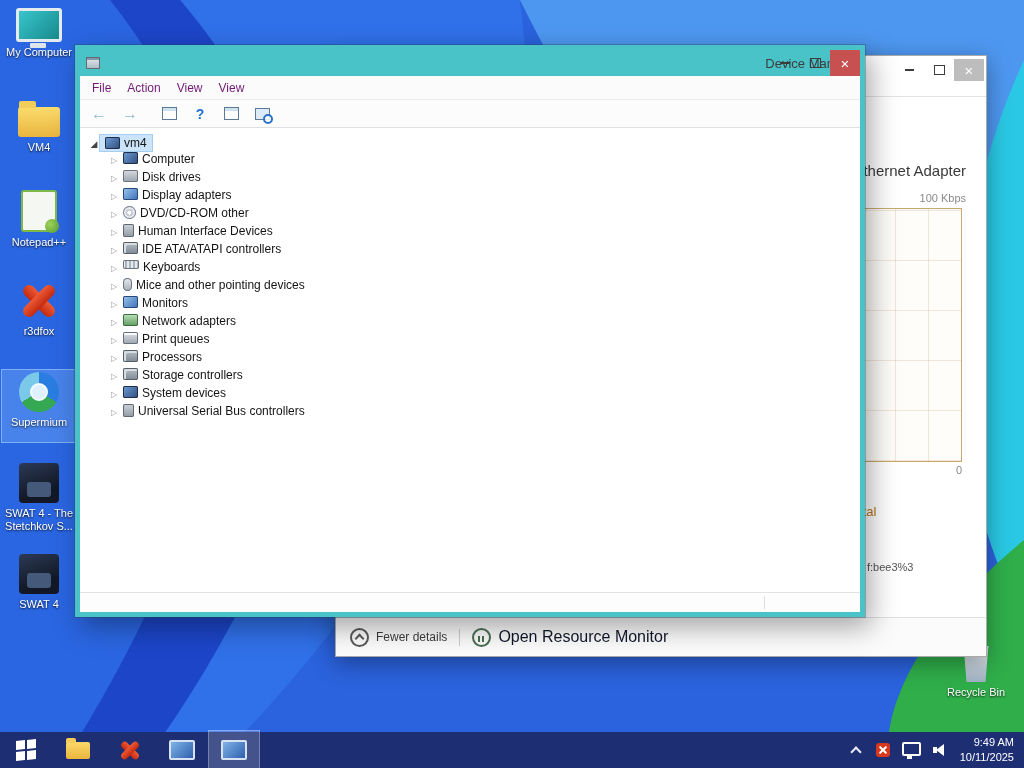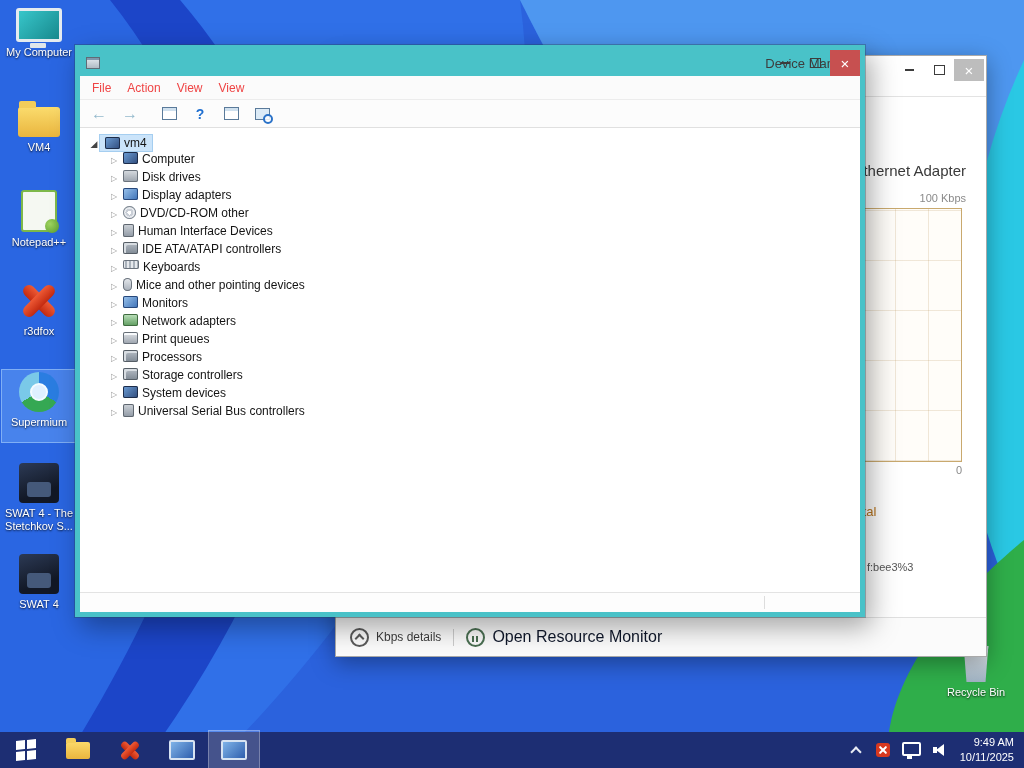--- a/index.html
+++ b/index.html
@@ -73,21 +73,21 @@
   
   .dm-window{position:absolute;left:75px;top:45px;width:780px;height:562px;border:5px solid #49c2c8;background:#fff;
     z-index:30;display:flex;flex-direction:column;box-shadow:0 0 0 1px rgba(40,70,80,.35),6px 10px 26px rgba(0,0,0,.35);}
   .dm-titlebar{height:26px;background:#49c2c8;position:relative;display:flex;align-items:center;flex:none;}
   .dm-sysicon{width:14px;height:12px;margin-left:6px;background:linear-gradient(#e9eef3,#aab6c0);
     box-shadow:inset 0 0 0 1px #5f6c76, inset 0 3px 0 0 #7f98ac;}
   .dm-title{position:absolute;left:16px;right:0;text-align:right;font-size:13px;color:#3d3d3d;}
   .dm-controls{position:absolute;right:0;top:0;height:100%;display:flex;}
   .dm-controls .wc-btn{height:26px;}
   .dm-menubar{display:flex;align-items:center;height:23px;border-bottom:1px solid #ececec;background:#fbfbfb;padding-left:4px;flex:none;}
-  .menu-item{padding:3px 8px;font-size:12px;color:#ef4444;}
+  .menu-item{padding:3px 8px;font-size:12px;color:#701a75;}
   .dm-toolbar{display:flex;align-items:center;gap:7px;padding:0 7px;height:27px;border-bottom:1px solid #e0e0e0;background:#fcfcfc;flex:none;}
   .tbi{width:24px;height:22px;display:flex;align-items:center;justify-content:center;position:relative;border-radius:2px;}
   .tbi-back-icon::after{content:"\2190";font-size:16px;color:#93b9cc;font-weight:bold;line-height:1;}
   .tbi-forward-icon{margin-right:8px;}
   .tbi-forward-icon::after{content:"\2192";font-size:16px;color:#93b9cc;font-weight:bold;line-height:1;}
   .tbi-console-tree-icon::after,.tbi-properties-icon::after{content:"";width:13px;height:11px;border:1px solid #5a7a9a;
     background:linear-gradient(#cfe0ee 30%,#fff 30%);}
   .tbi-help-icon::after{content:"?";color:#1f6fd0;font-weight:bold;font-size:14px;}
   .tbi-scan-hardware-changes-icon::before{content:"";width:13px;height:10px;border:1px solid #5a7a9a;background:#dcebf7;}
   .tbi-scan-hardware-changes-icon::after{content:"";position:absolute;right:1px;bottom:1px;width:6px;height:6px;
@@ -211,21 +211,21 @@
     </div>
     <div class="tm-sep"></div>
     <div class="tm-adapter">Ethernet Adapter</div>
     <div class="tm-kbps">100 Kbps</div>
     <div class="tm-chart"></div>
     <div class="tm-zero">0</div>
     <div class="tm-total">Total</div>
     <div class="tm-ipv6">f:bee3%3</div>
     <div class="tm-bottom">
       <span class="circle-ic up"></span>
-      <span class="tm-fewer">Kbps details</span>
+      <span class="tm-fewer">Fewer details</span>
       <span class="tm-div"></span>
       <span class="circle-ic res"></span>
       <span class="tm-resmon">Open Resource Monitor</span>
     </div>
   </div>
 
   <div class="dm-window">
     <div class="dm-titlebar">
       <span class="dm-sysicon"></span>
       <span class="dm-title">Device Manager</span>

